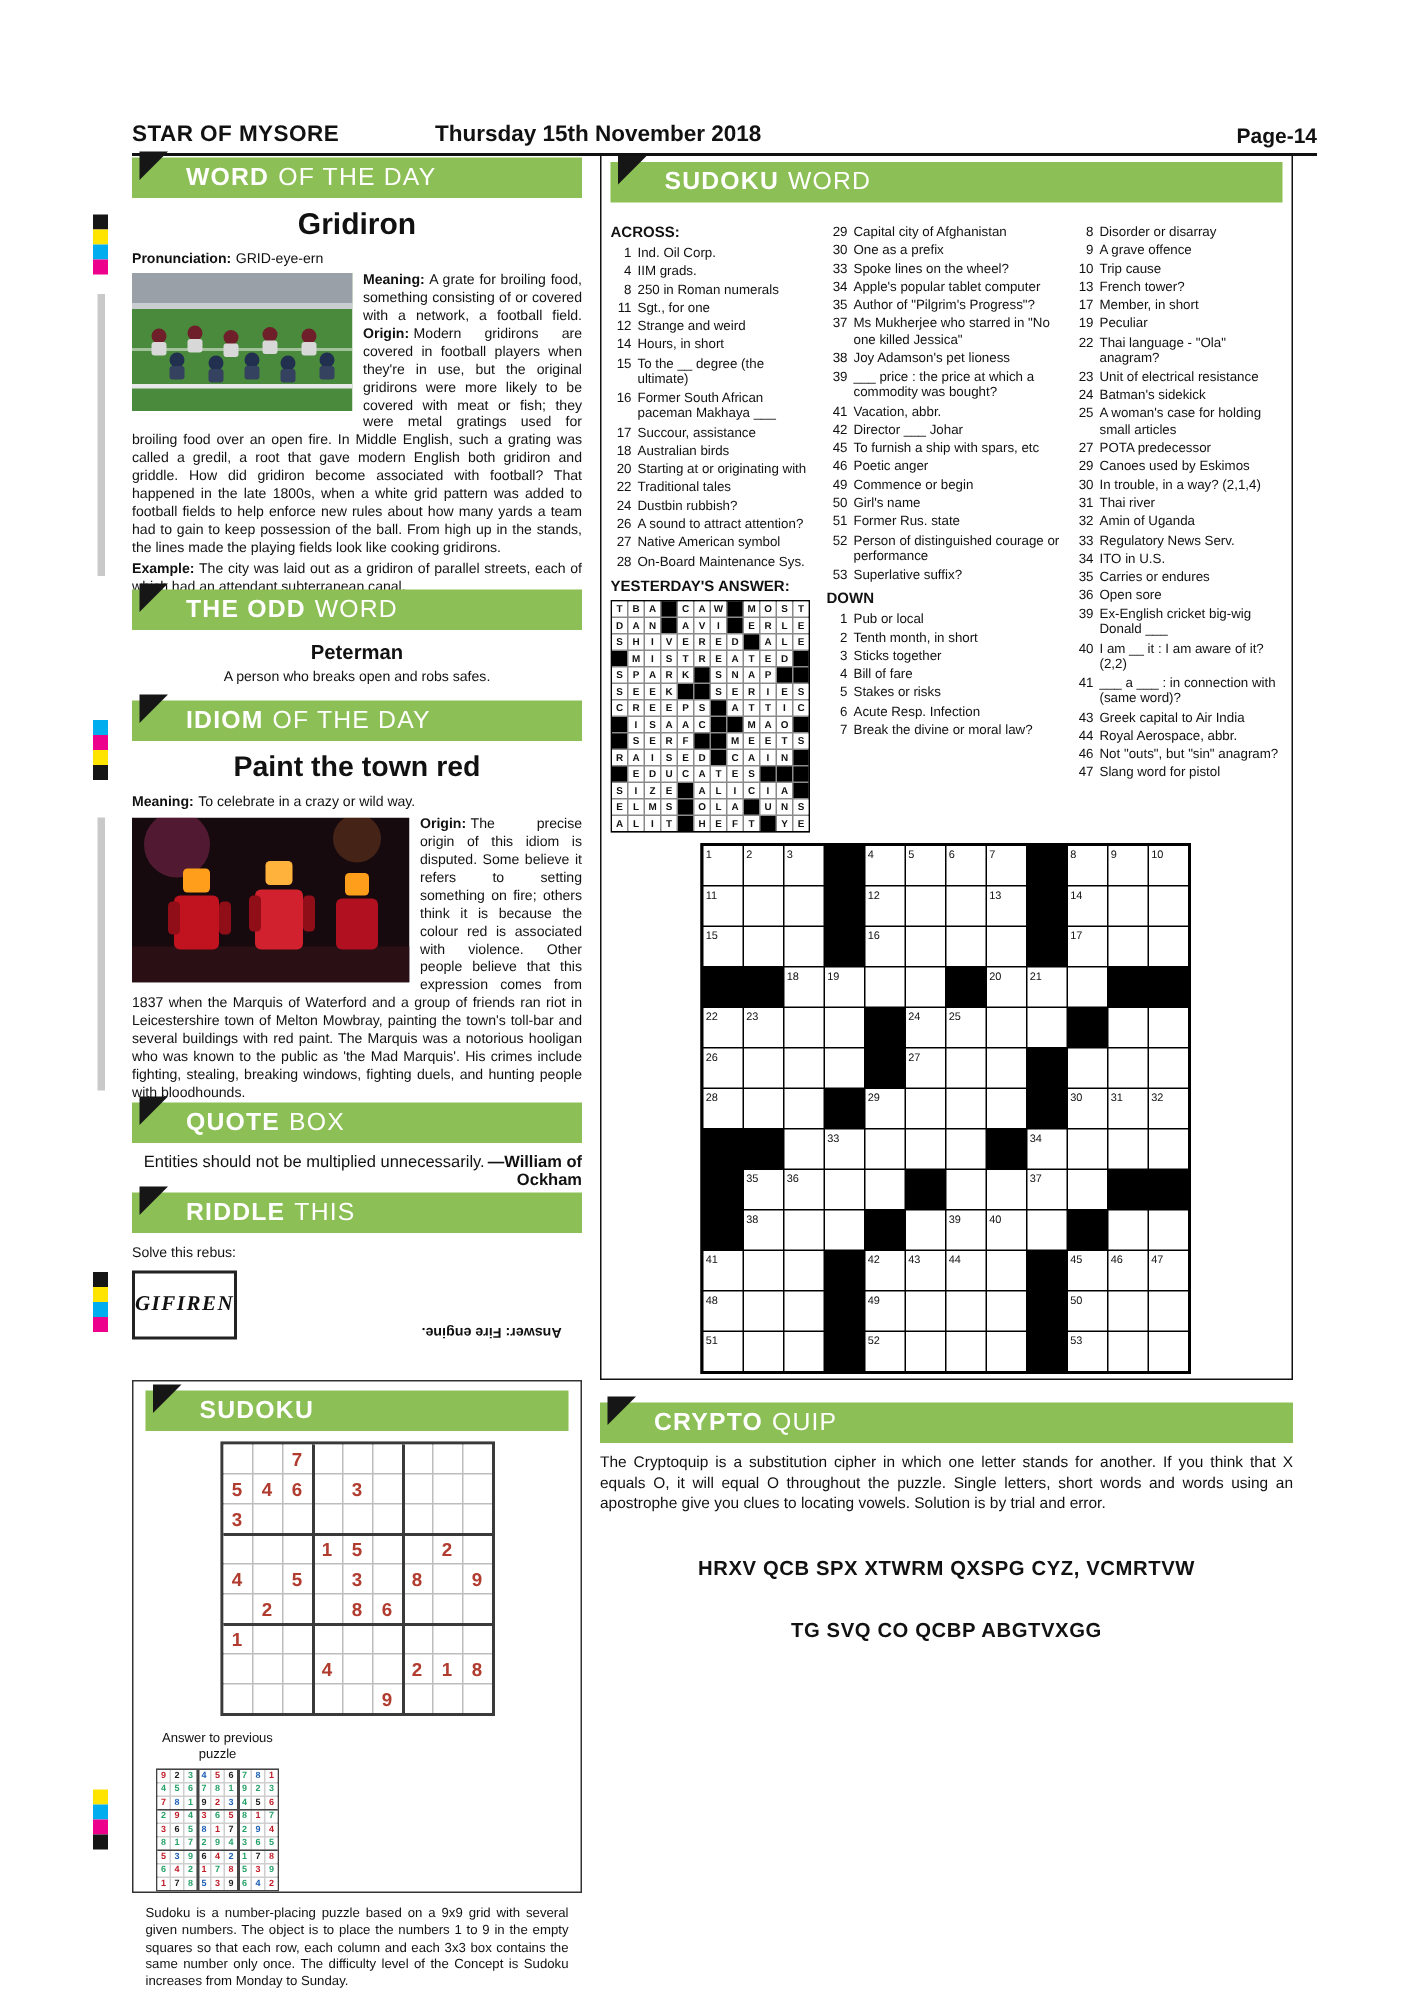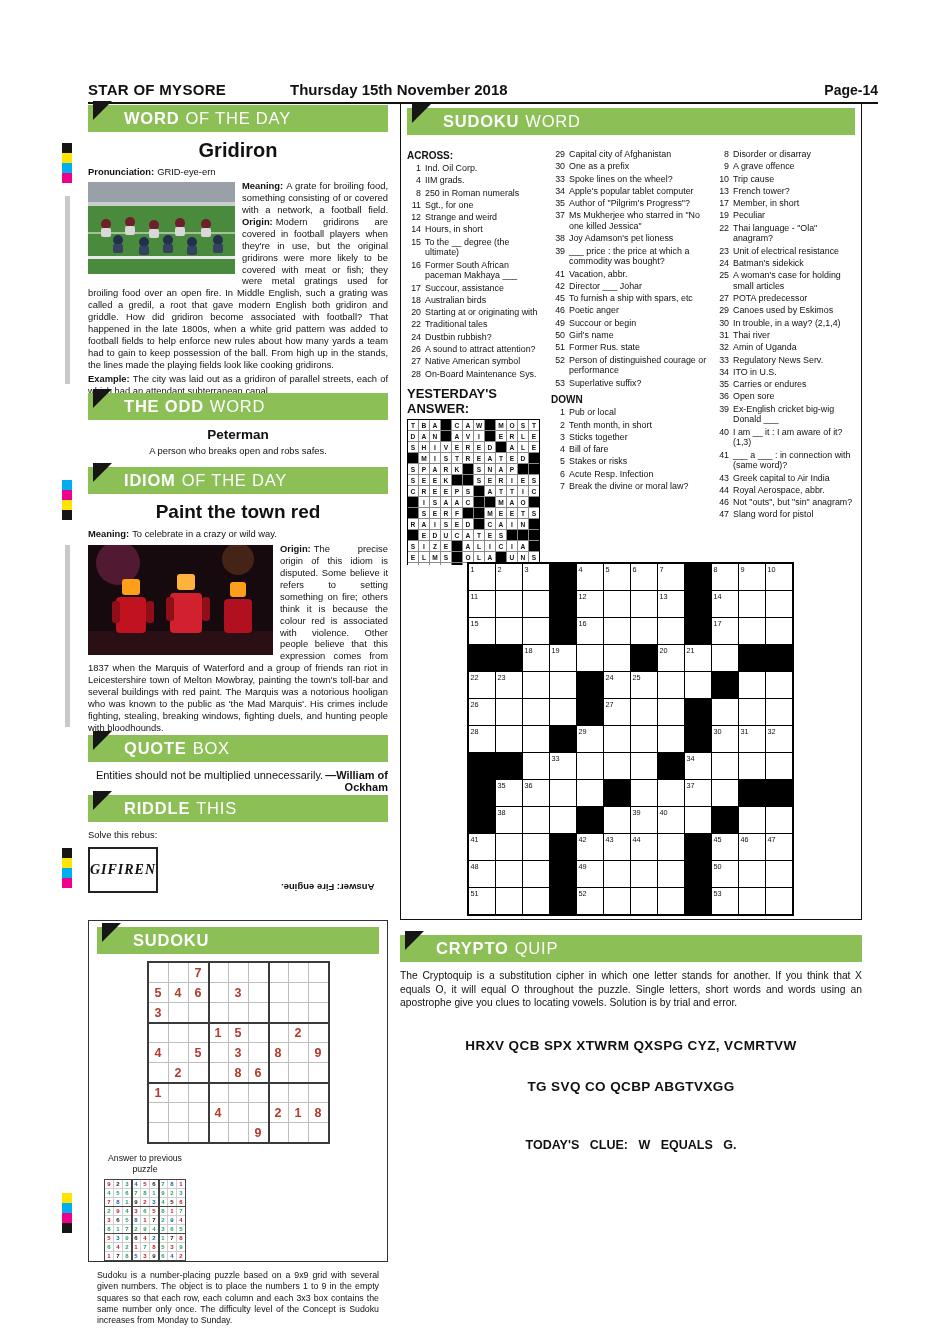--- a/index.html
+++ b/index.html
@@ -69,21 +69,21 @@
   .cw-cols { display:flex; gap:8px; margin-top:14px; height:416px; }
   .cw-col { overflow:hidden; }
   .cc1 { width:136px; flex:none; }
   .cc2 { width:156px; flex:none; }
   .cc3 { flex:1; }
   .clue-head { font-weight:bold; font-size:10px; margin:1px 0 2px; }
   .clue-head.mid { margin-top:6px; }
   .clue { display:flex; font-size:8.9px; line-height:1.21; margin-bottom:1.5px; }
   .clue .cn { width:14px; text-align:right; margin-right:4px; flex:none; }
   .clue .ct { flex:1; }
-  .yans-label { font-weight:bold; font-size:13px; margin:7px 0 3px; }
+  .yans-label { font-weight:bold; font-size:10px; margin:7px 0 3px; }
   .lgrid { display:grid; grid-template-columns:repeat(12,10px); grid-auto-rows:10px; gap:1px; background:#8a8a8a; border:1px solid #000; width:fit-content; }
   .lcell { background:#fff; font-size:6.6px; font-weight:bold; display:flex; align-items:center; justify-content:center; }
   .lcell.black { background:#000; }
   .cwgrid { position:absolute; left:66px; top:458px; display:grid; grid-template-columns:repeat(12,26px); grid-auto-rows:26px; gap:1px; background:#000; border:2px solid #000; width:fit-content; }
   .cwcell { background:#fff; position:relative; }
   .cwcell.black { background:#000; }
   .cwnum { position:absolute; left:1.5px; top:0.5px; font-size:7.3px; }
 
   
   #cq-box { position:absolute; left:400px; top:935px; width:462px; height:328px; }
@@ -716,21 +716,21 @@
             <div class="clue">
               <span class="cn">45</span>
               <span class="ct">To furnish a ship with spars, etc</span>
             </div>
             <div class="clue">
               <span class="cn">46</span>
               <span class="ct">Poetic anger</span>
             </div>
             <div class="clue">
               <span class="cn">49</span>
-              <span class="ct">Succour or begin</span>
+              <span class="ct">Commence or begin</span>
             </div>
             <div class="clue">
               <span class="cn">50</span>
               <span class="ct">Girl's name</span>
             </div>
             <div class="clue">
               <span class="cn">51</span>
               <span class="ct">Former Rus. state</span>
             </div>
             <div class="clue">
@@ -851,21 +851,21 @@
             <div class="clue">
               <span class="cn">36</span>
               <span class="ct">Open sore</span>
             </div>
             <div class="clue">
               <span class="cn">39</span>
               <span class="ct">Ex-English cricket big-wig Donald ___</span>
             </div>
             <div class="clue">
               <span class="cn">40</span>
-              <span class="ct">I am __ it : I am aware of it? (1,3)</span>
+              <span class="ct">I am __ it : I am aware of it? (2,2)</span>
             </div>
             <div class="clue">
               <span class="cn">41</span>
               <span class="ct">___ a ___ : in connection with (same word)?</span>
             </div>
             <div class="clue">
               <span class="cn">43</span>
               <span class="ct">Greek capital to Air India</span>
             </div>
             <div class="clue">
@@ -1149,16 +1149,15 @@
       </div>
   </div>
 
   <div id="cq-box">
     <div class="gbar">
       <span class="bs">CRYPTO</span><span class="bl">QUIP</span>
     </div>
     <div class="cq-intro">The Cryptoquip is a substitution cipher in which one letter stands for another. If you think that X equals O, it will equal O throughout the puzzle. Single letters, short words and words using an apostrophe give you clues to locating vowels. Solution is by trial and error.</div>
     <div class="cq-line1">HRXV QCB SPX XTWRM QXSPG CYZ, VCMRTVW</div>
     <div class="cq-line2">TG SVQ CO QCBP ABGTVXGG</div>
-    <div class="cq-clue">TODAY'S CLUE: W EQUALS G.</div>
   </div>
 
 </div>
 
 </body></html>

